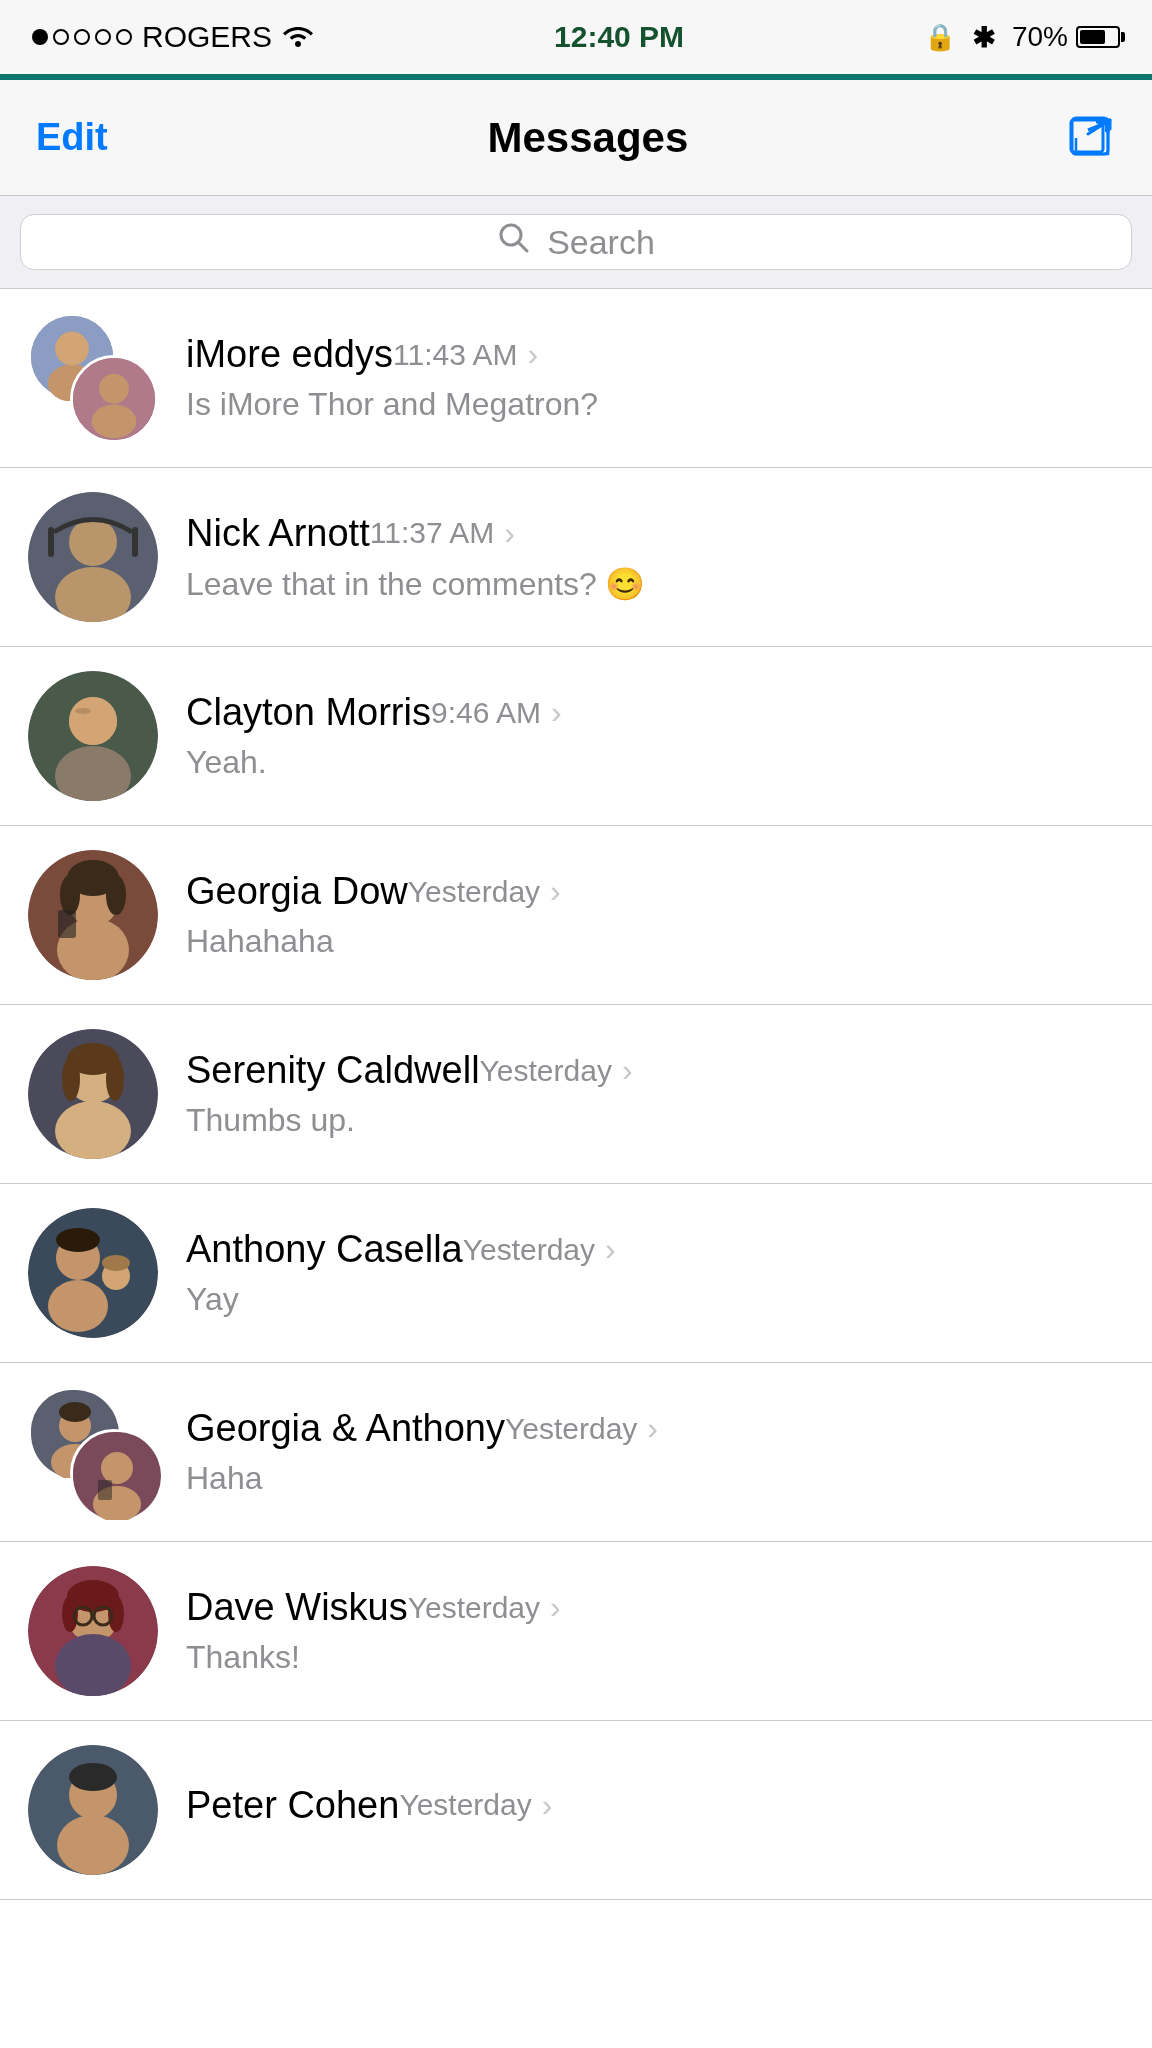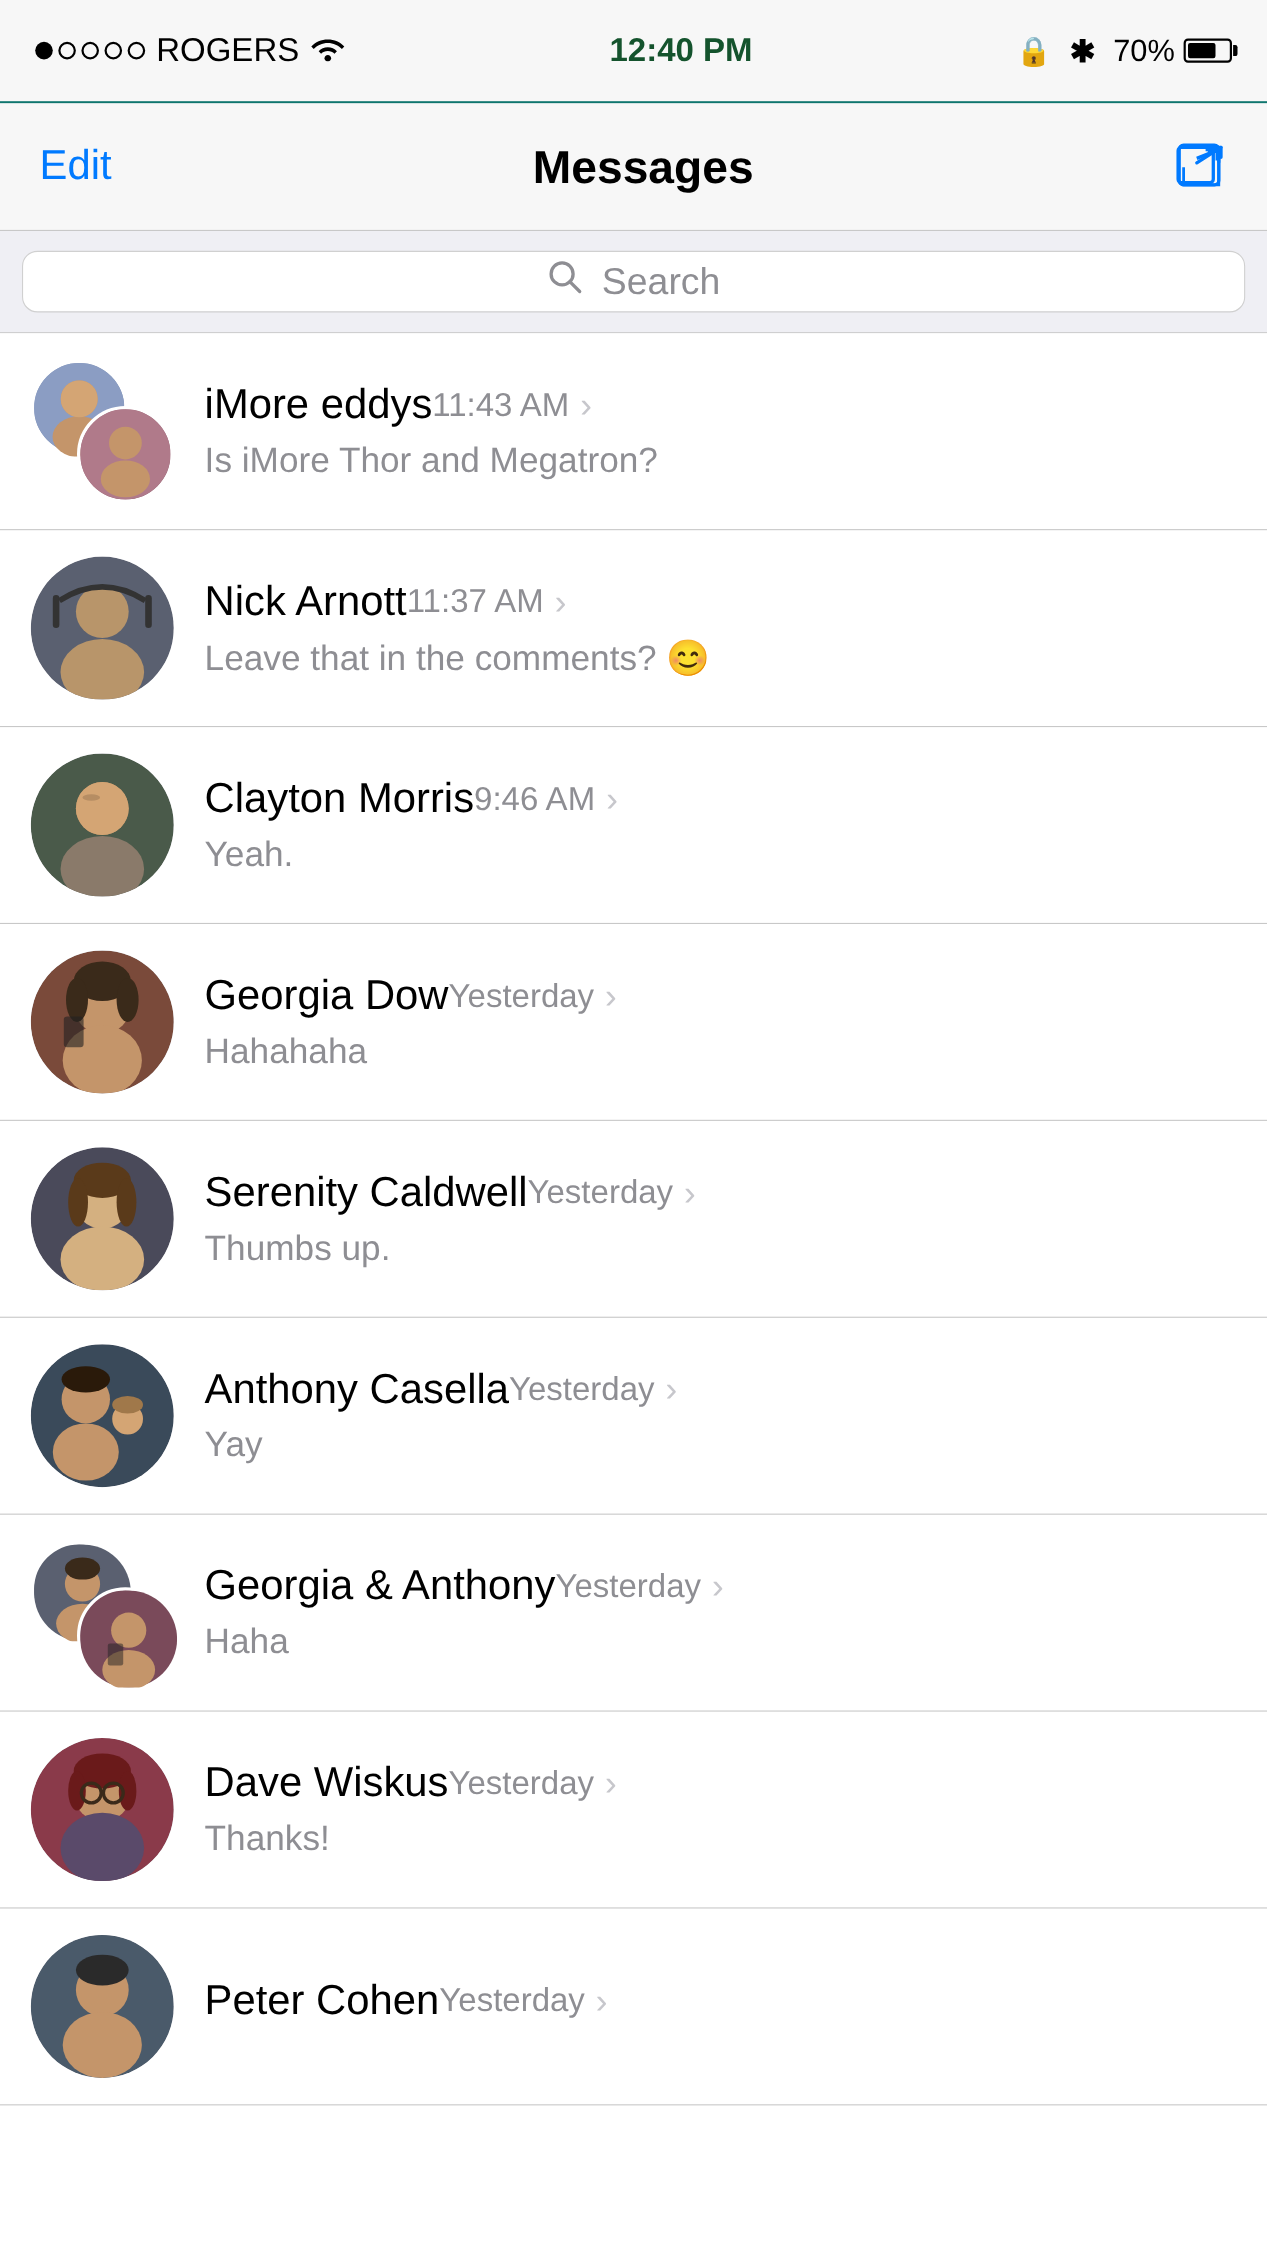--- a/index.html
+++ b/index.html
@@ -13,26 +13,26 @@
       width: 1152px;
       min-height: 2048px;
       background: #ffffff;
       font-family: -apple-system, "Helvetica Neue", Helvetica, Arial, sans-serif;
       overflow-x: hidden;
     }
 
     
     .status-bar {
       background: #f7f7f7;
-      height: 94px;
+      height: 80px;
       display: flex;
       align-items: center;
       justify-content: space-between;
       padding: 0 32px;
-      border-bottom: 2px solid #0f766e;
+      border-bottom: 6px solid #0f766e;
     }
 
     .status-left {
       display: flex;
       align-items: center;
       gap: 10px;
     }
 
     .signal-dots {
       display: flex;
@@ -125,21 +125,21 @@
       display: flex;
       align-items: center;
       justify-content: space-between;
       padding: 0 36px;
       border-bottom: 1px solid #c8c8c8;
     }
 
     .nav-edit {
       font-size: 38px;
       color: #007aff;
-      font-weight: 400;
+      font-weight: 700;
     }
 
     .nav-title {
       font-size: 42px;
       font-weight: 700;
       color: #000;
     }
 
     .nav-compose {
       color: #007aff;

